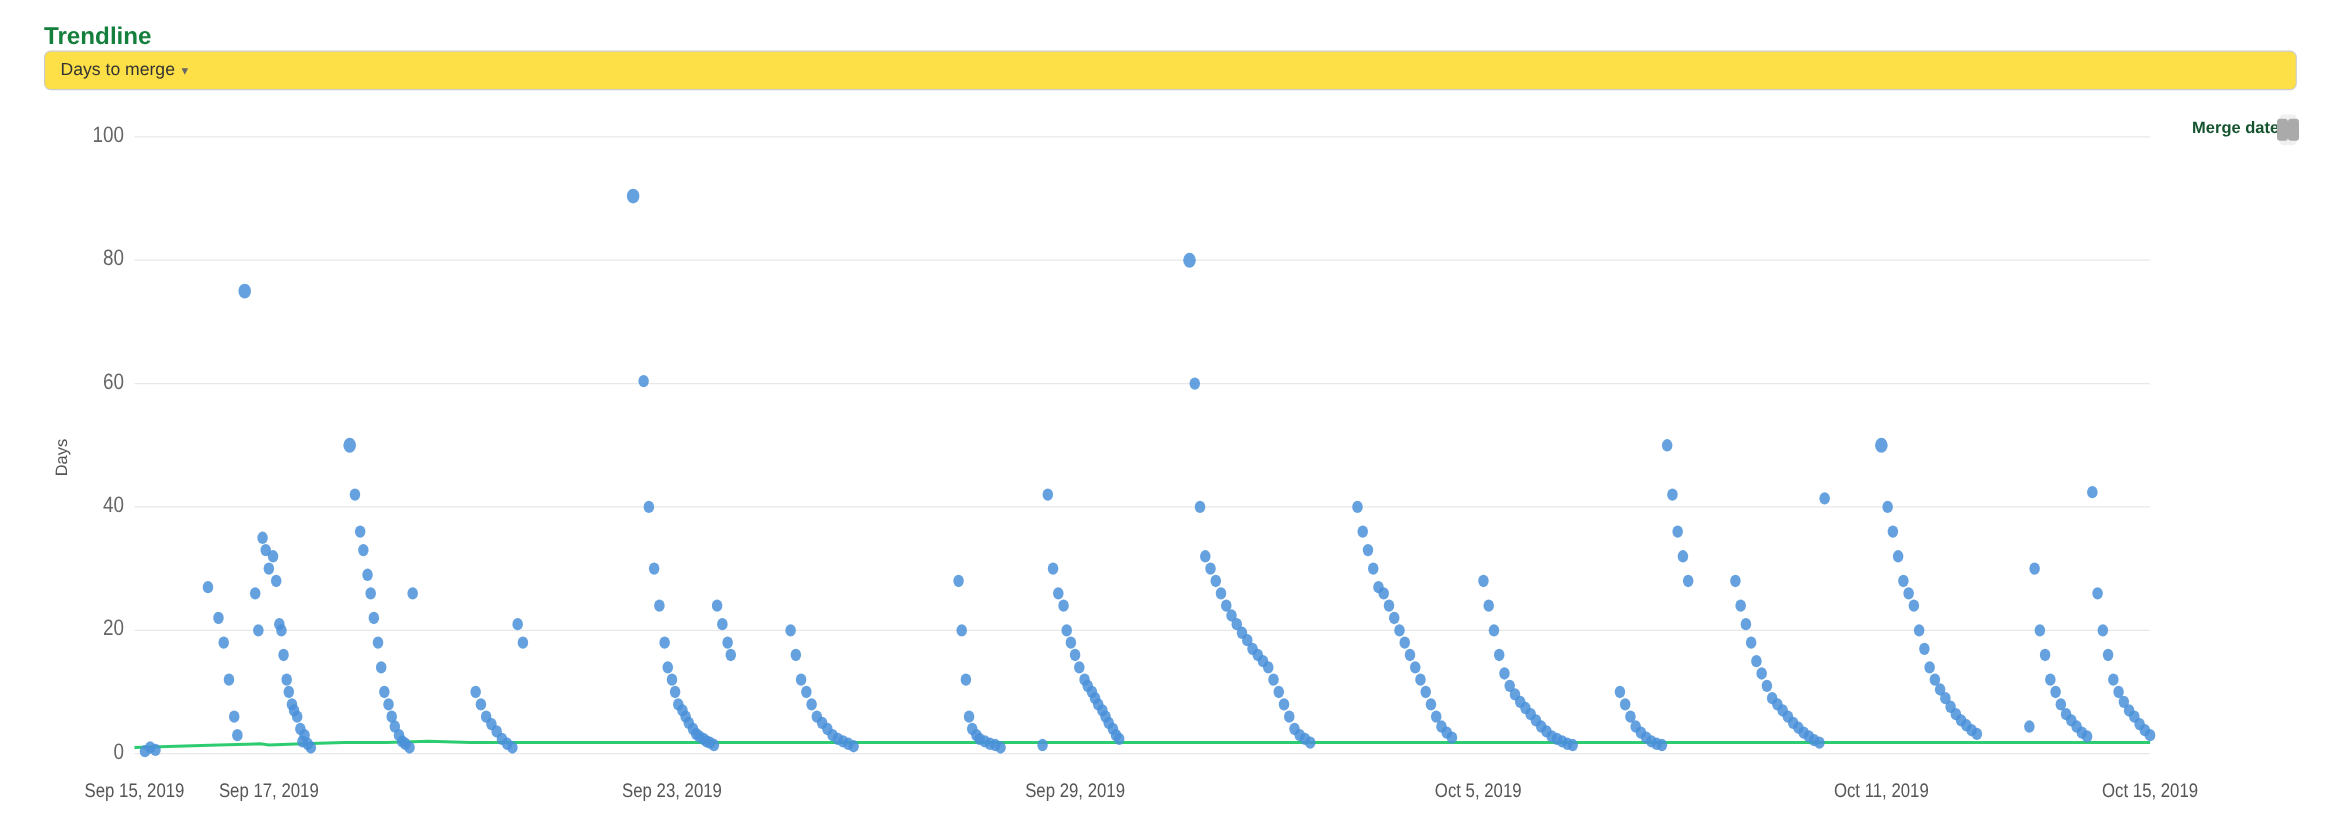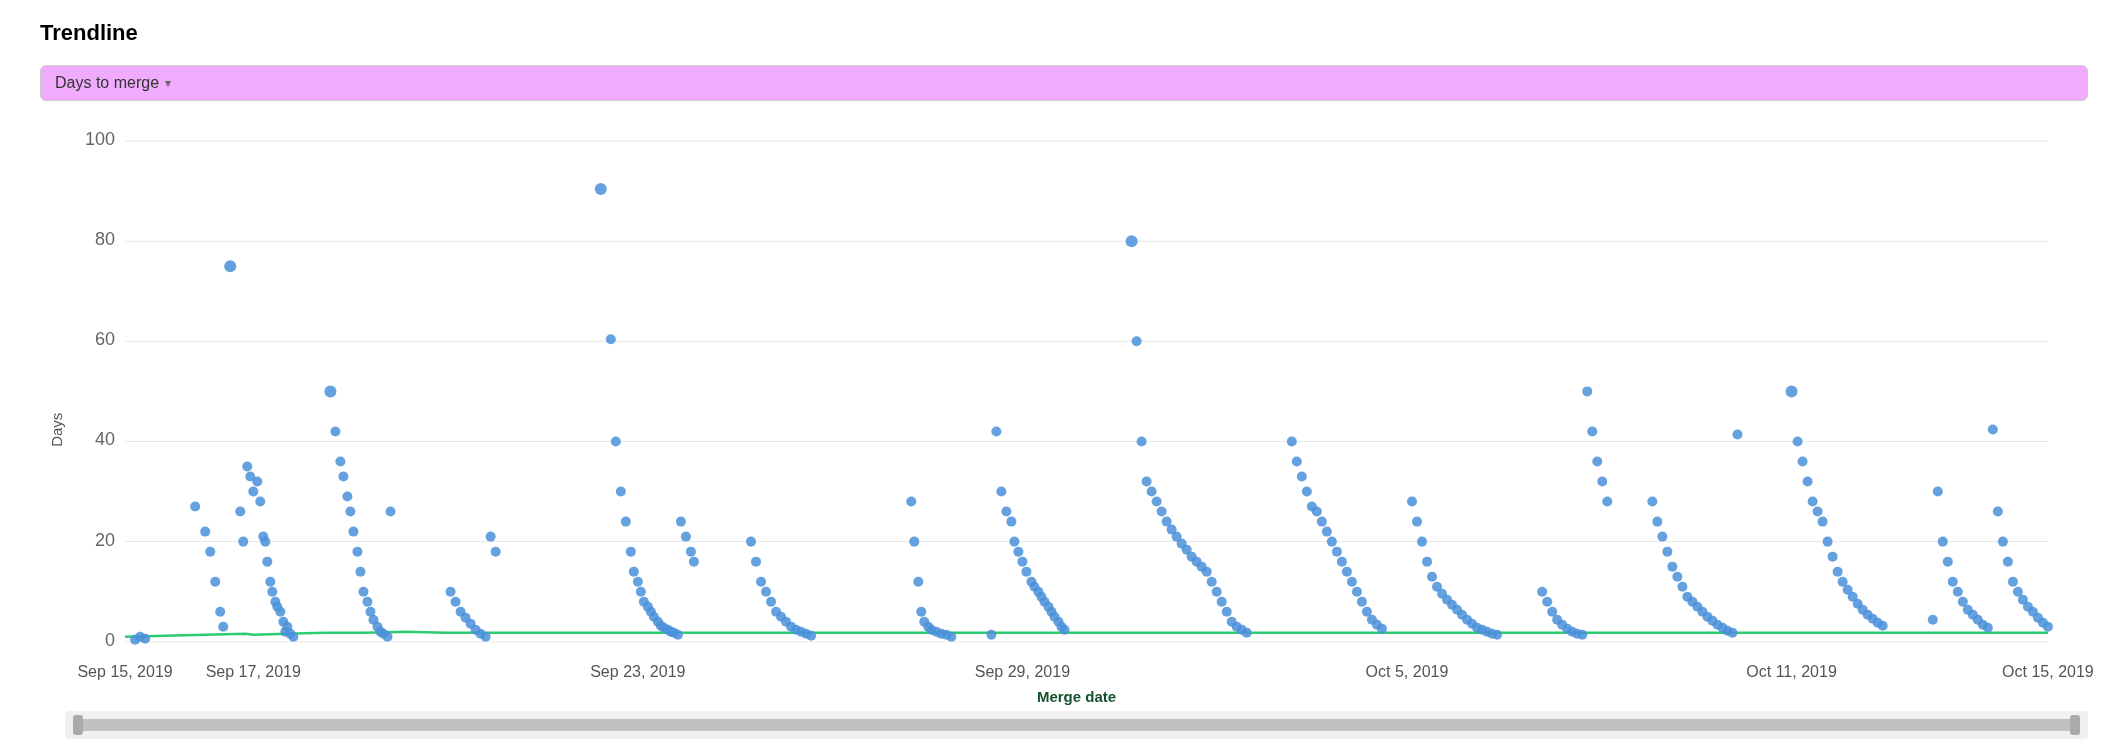--- a/index.html
+++ b/index.html
@@ -14,32 +14,32 @@
     .page-container {
       width: 2128px;
       height: 750px;
       padding: 20px 40px 20px 40px;
       display: flex;
       flex-direction: column;
     }
     .title {
       font-size: 22px;
       font-weight: 600;
-      margin-bottom: 19px;
-      color: #000000;
+      margin-bottom: 0;
+      color: #15803d;
     }
     .dropdown-btn {
       display: inline-flex;
       align-items: center;
       gap: 6px;
       border: 1px solid #ccc;
       border-radius: 6px;
       padding: 8px 14px;
       font-size: 16px;
-      background: #f0abfc;
+      background: #fde047;
       cursor: pointer;
       color: #333;
       margin-bottom: 20px;
     }
     .dropdown-btn .chevron {
       font-size: 12px;
       color: #666;
     }
     .chart-area {
       flex: 1;
@@ -54,21 +54,21 @@
       color: #555;
       display: flex;
       align-items: center;
       justify-content: center;
       padding-right: 8px;
       user-select: none;
     }
     .chart-inner {
       flex: 1;
       display: flex;
-      flex-direction: column;
+      flex-direction: row;
     }
     .chart-plot {
       flex: 1;
       position: relative;
     }
     svg.chart-svg {
       width: 100%;
       height: 100%;
       display: block;
       overflow: visible;

